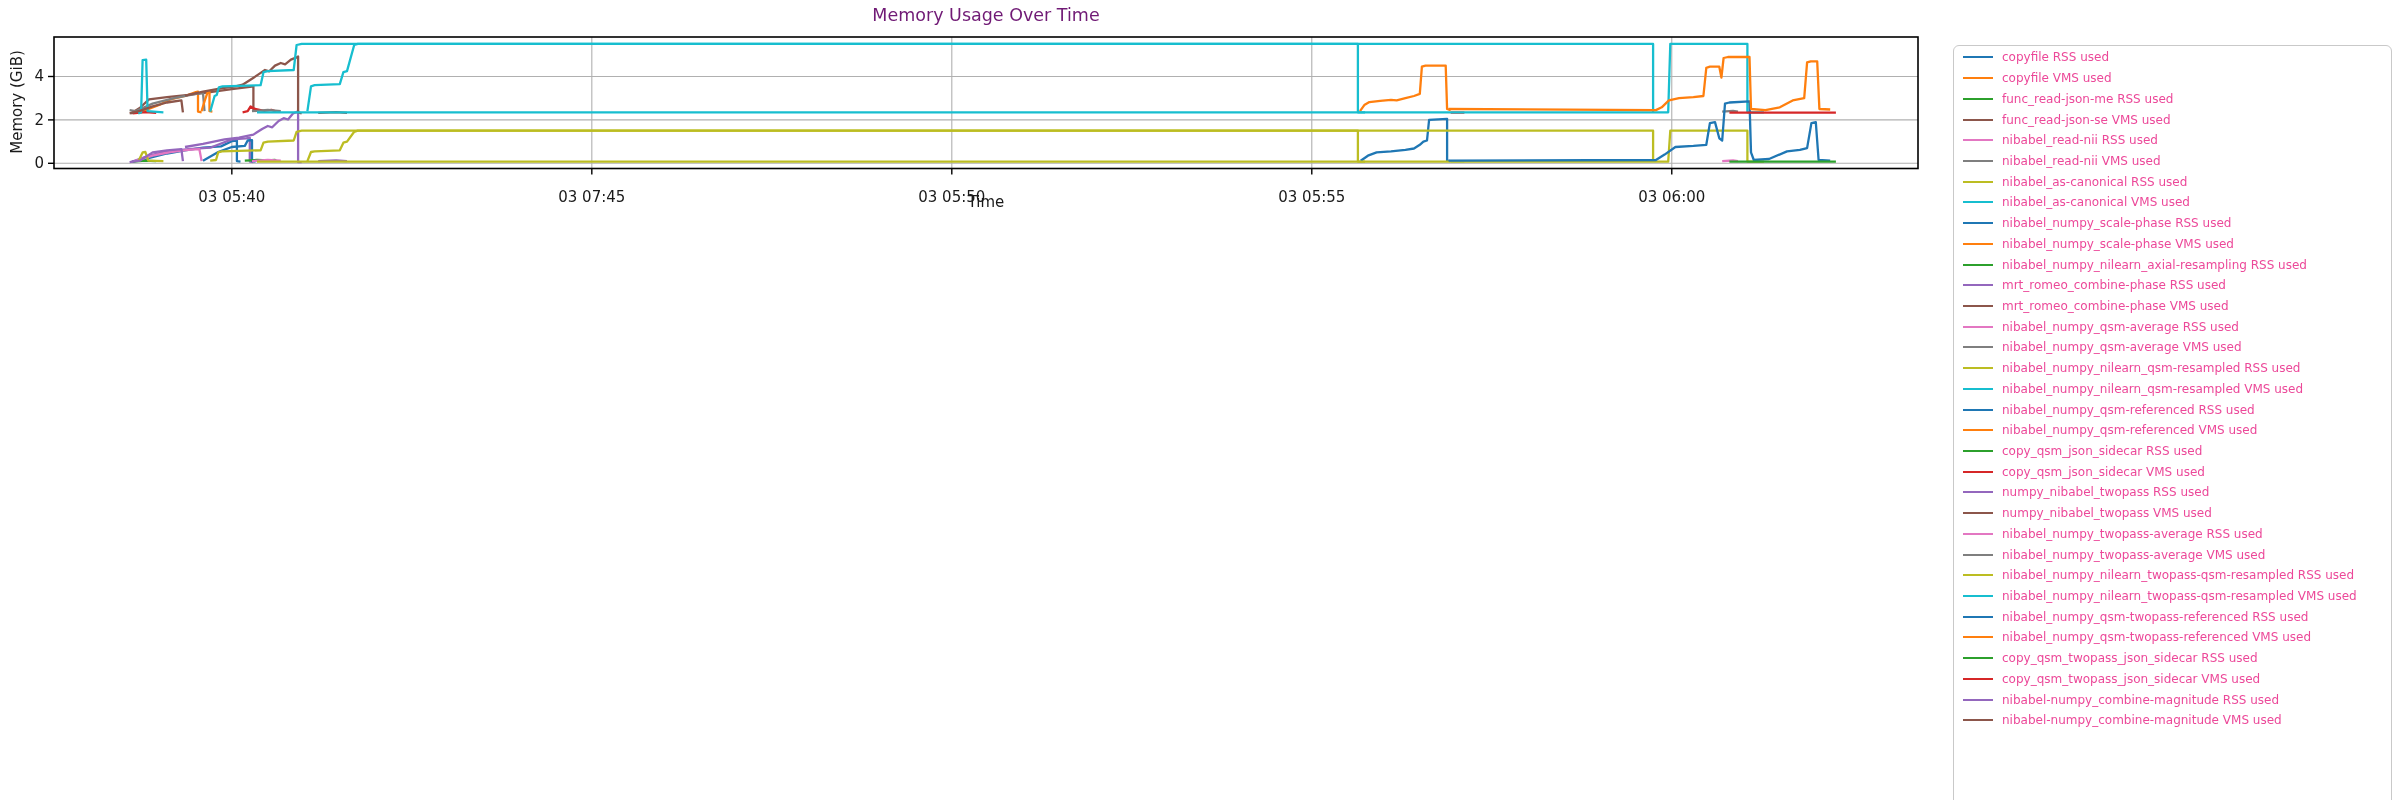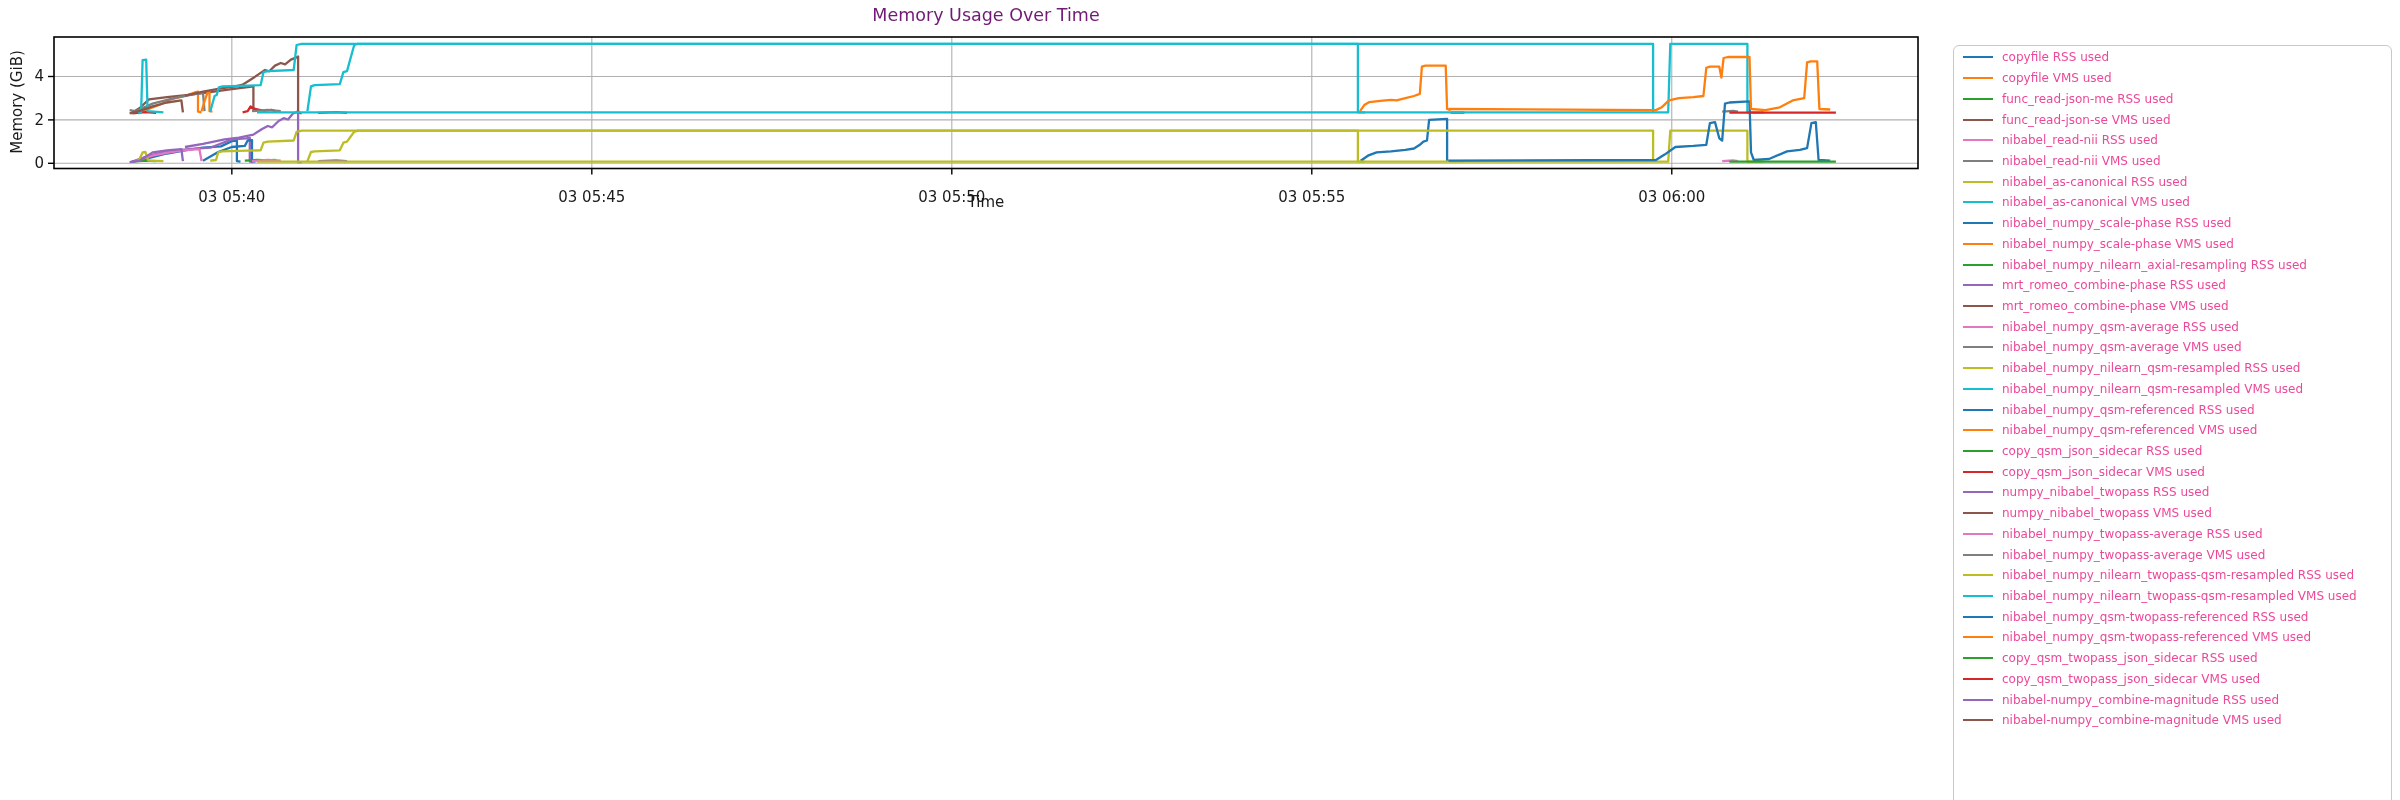--- a/index.html
+++ b/index.html
@@ -91,21 +91,21 @@
       <line x1="48" y1="119.89273927392739" x2="54" y2="119.89273927392739" stroke="#000000" stroke-width="1.4"></line>
       <line x1="48" y1="76.49339933993399" x2="54" y2="76.49339933993399" stroke="#000000" stroke-width="1.4"></line>
     </svg>
   <div class="chart-title">Memory Usage Over Time</div>
   <div class="y-label">
     <div class="y-label-inner">Memory (GiB)</div>
   </div>
   <div class="x-label">Time</div>
   <div id="tick-layer">
       <div class="tick-label x-tick-label" style="left: 231.832px;">03 05:40</div>
-      <div class="tick-label x-tick-label" style="left: 591.817px;">03 05:45</div>
+      <div class="tick-label x-tick-label" style="left: 591.817px;">03 07:45</div>
       <div class="tick-label x-tick-label" style="left: 951.801px;">03 05:50</div>
       <div class="tick-label x-tick-label" style="left: 1311.79px;">03 05:55</div>
       <div class="tick-label x-tick-label" style="left: 1671.77px;">03 06:00</div>
       <div class="tick-label y-tick-label" style="left: 44px; top: 163.292px;">0</div>
       <div class="tick-label y-tick-label" style="left: 44px; top: 119.893px;">2</div>
       <div class="tick-label y-tick-label" style="left: 44px; top: 76.4934px;">4</div>
     </div>
   <div class="legend" id="legend">
       <div class="legend-row">
         <span class="legend-swatch" style="border-top-color: rgb(31, 119, 180);"></span>

